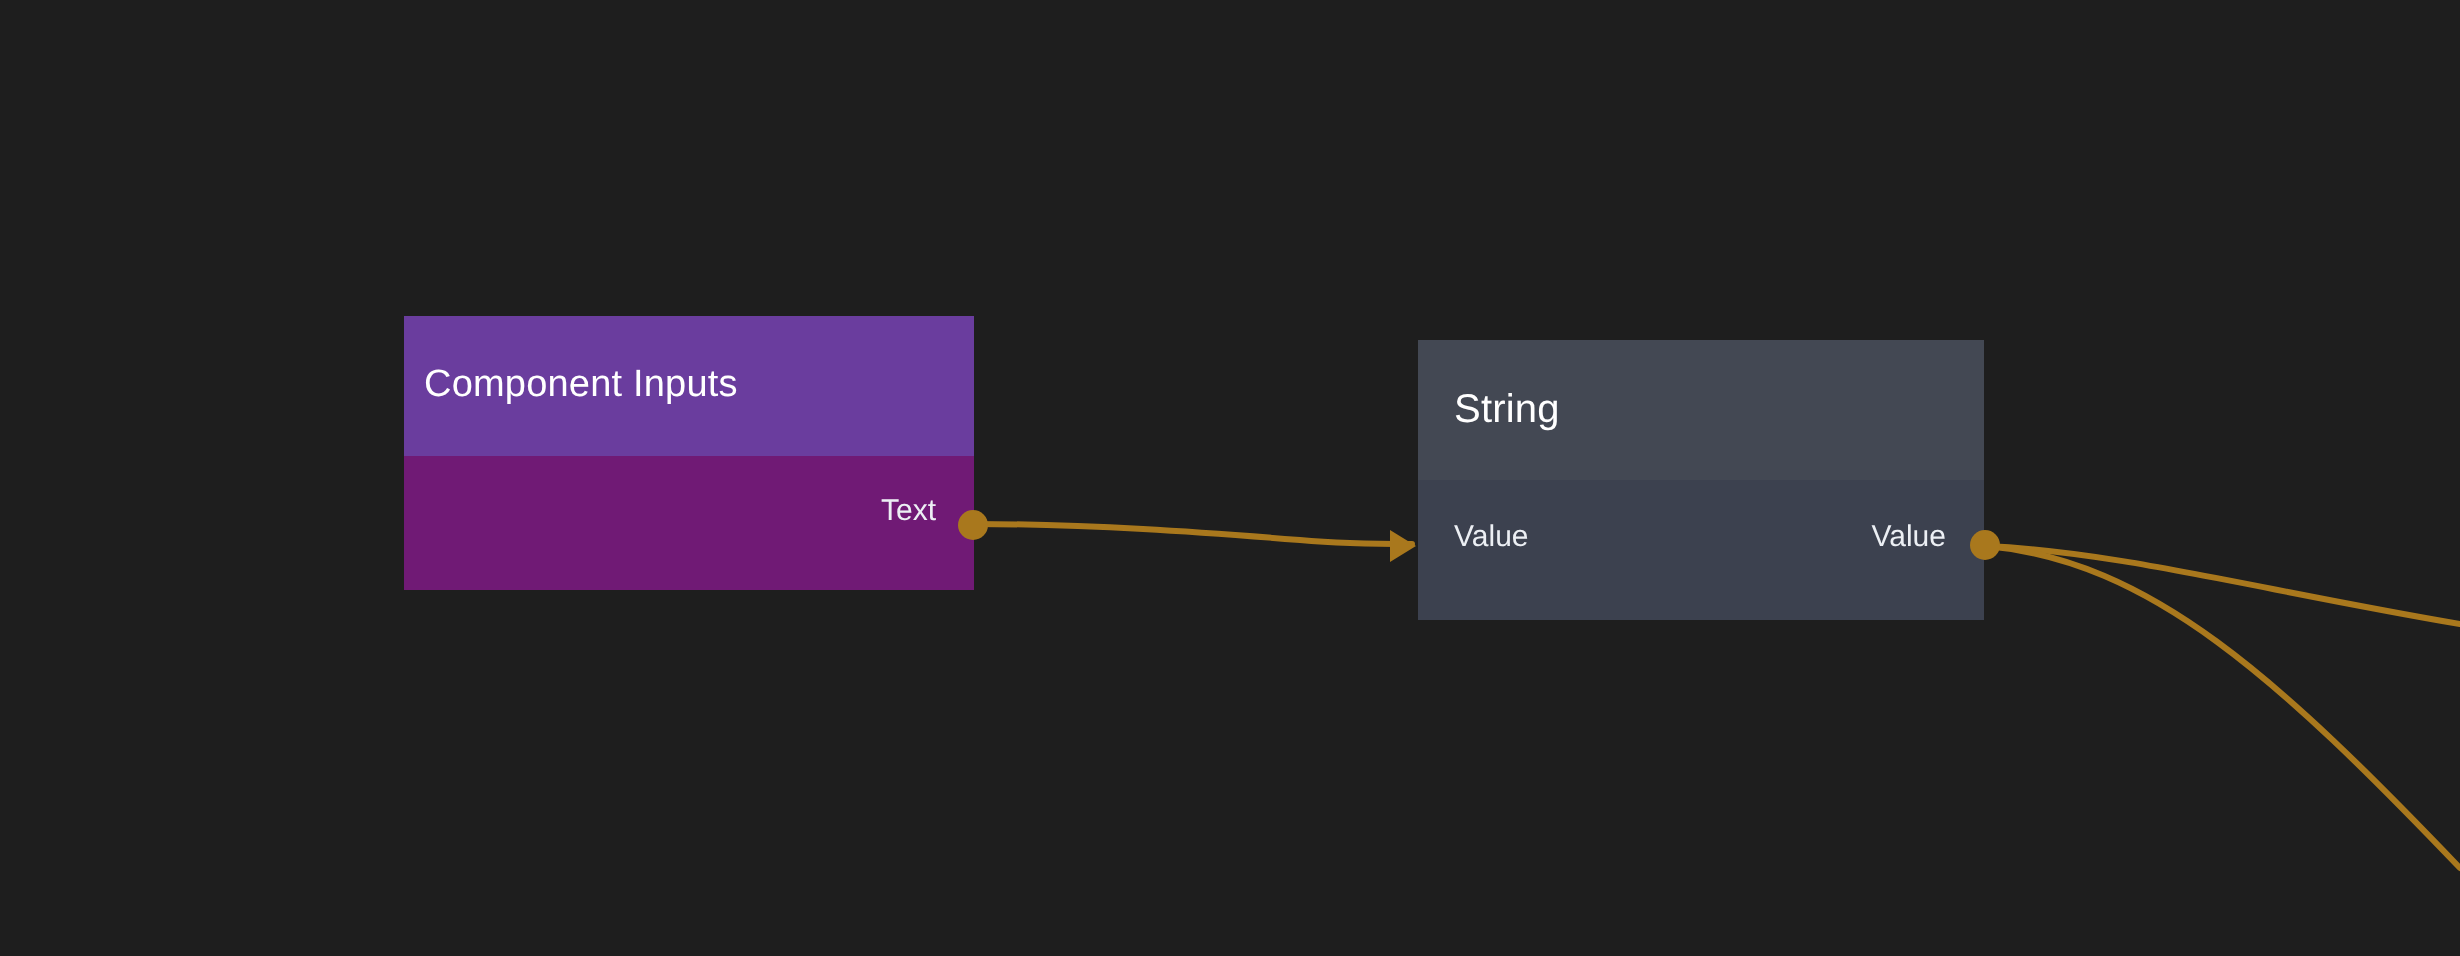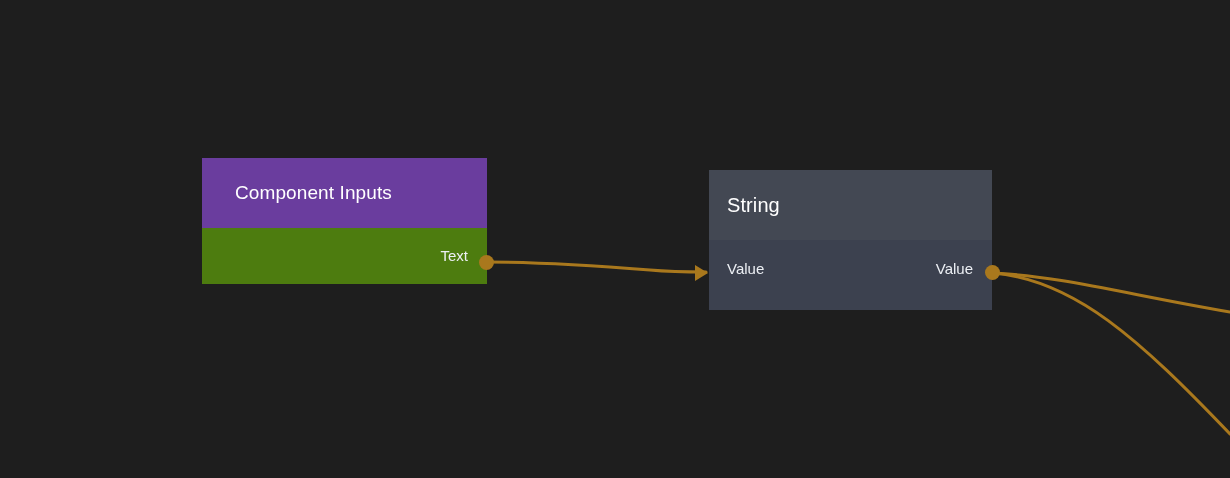--- a/index.html
+++ b/index.html
@@ -90,28 +90,28 @@
   
   #node-component-inputs {
     left: 202px;
     top: 158px;
     width: 285px;
     height: 137px;
   }
   #node-component-inputs .node-header {
     height: 70px;
     background: #6a3d9e;
-    padding-left: 33px;
+    padding-left: 10px;
   }
   #node-component-inputs .node-title {
     font-size: 19px;
   }
   #node-component-inputs .node-body {
-    height: 56px;
-    background: #4d7c0f;
+    height: 67px;
+    background: #701a75;
     padding-right: 19px;
   }
   #node-component-inputs .port-row {
     height: 36px;
     padding-top: 19px;
   }
   #node-component-inputs .port-dot.out {
     right: -7px;
     top: 97px;
   }

